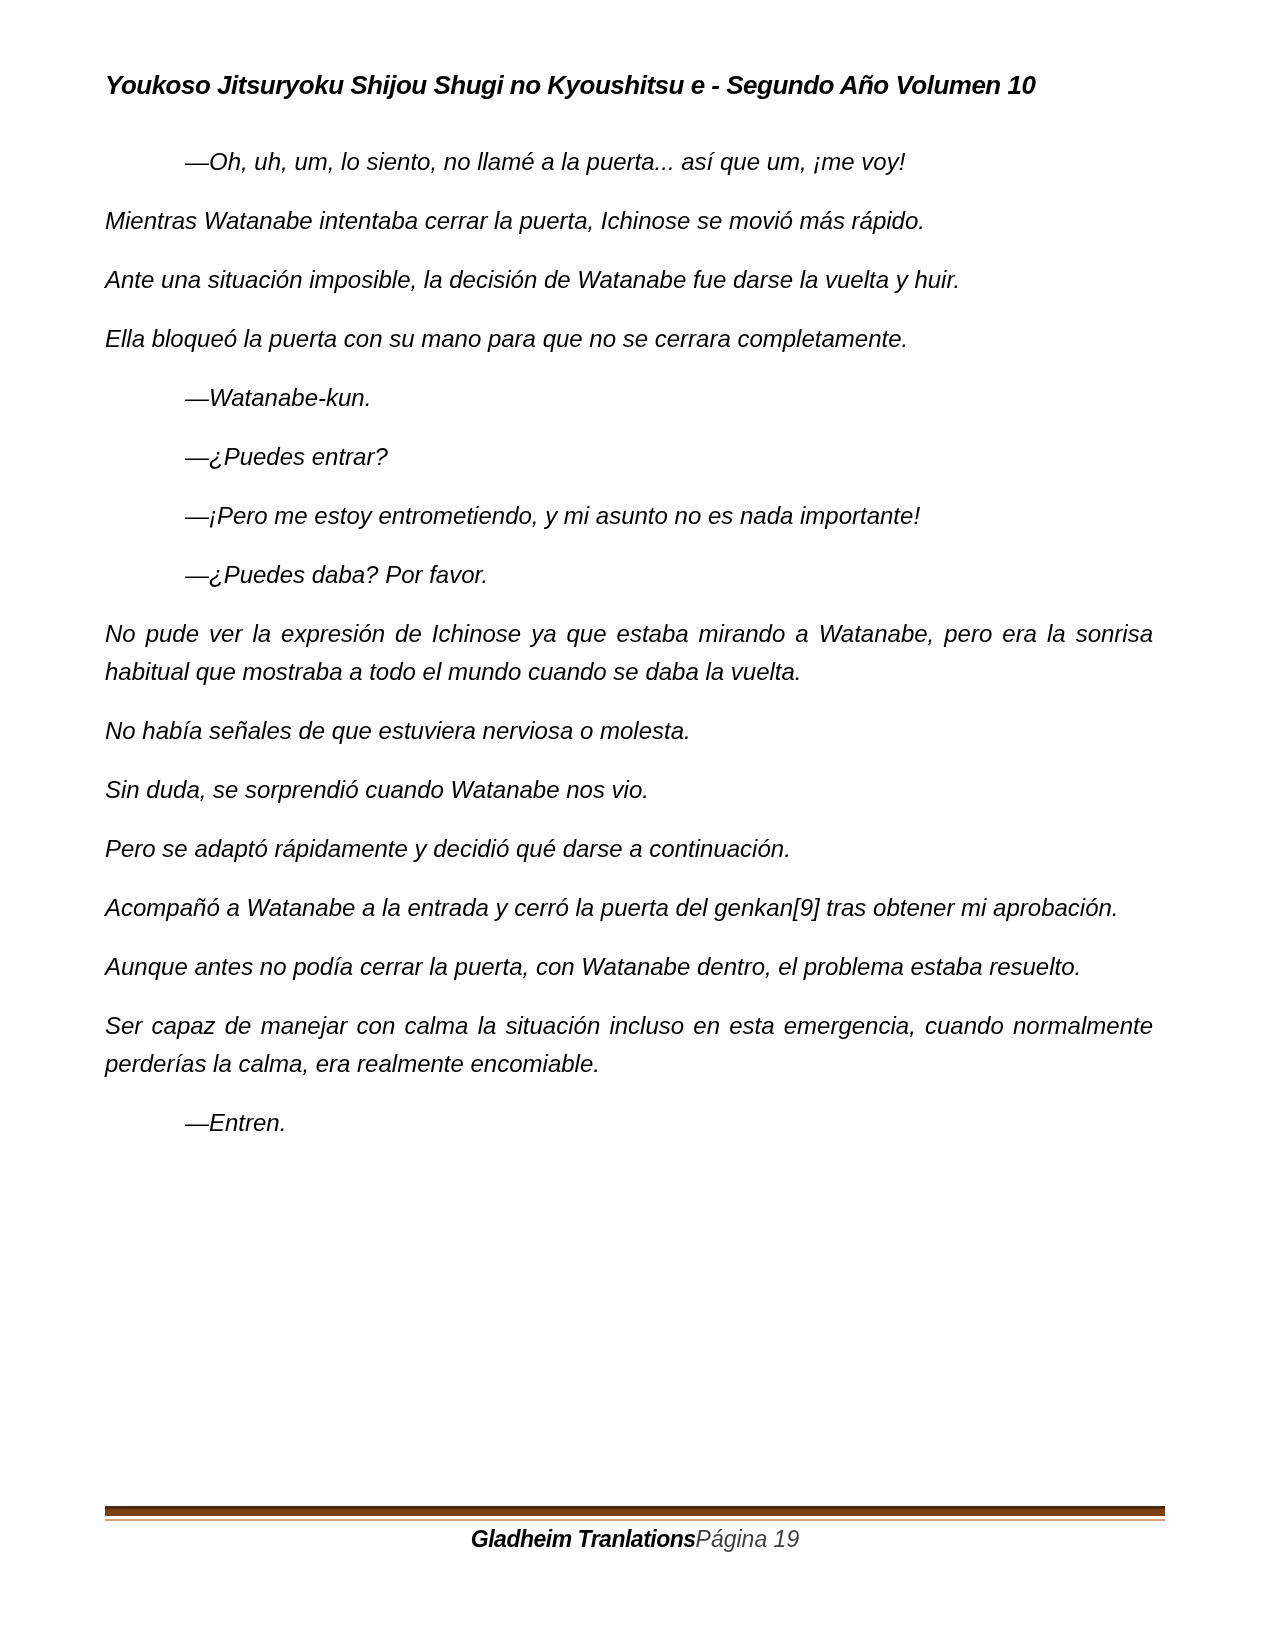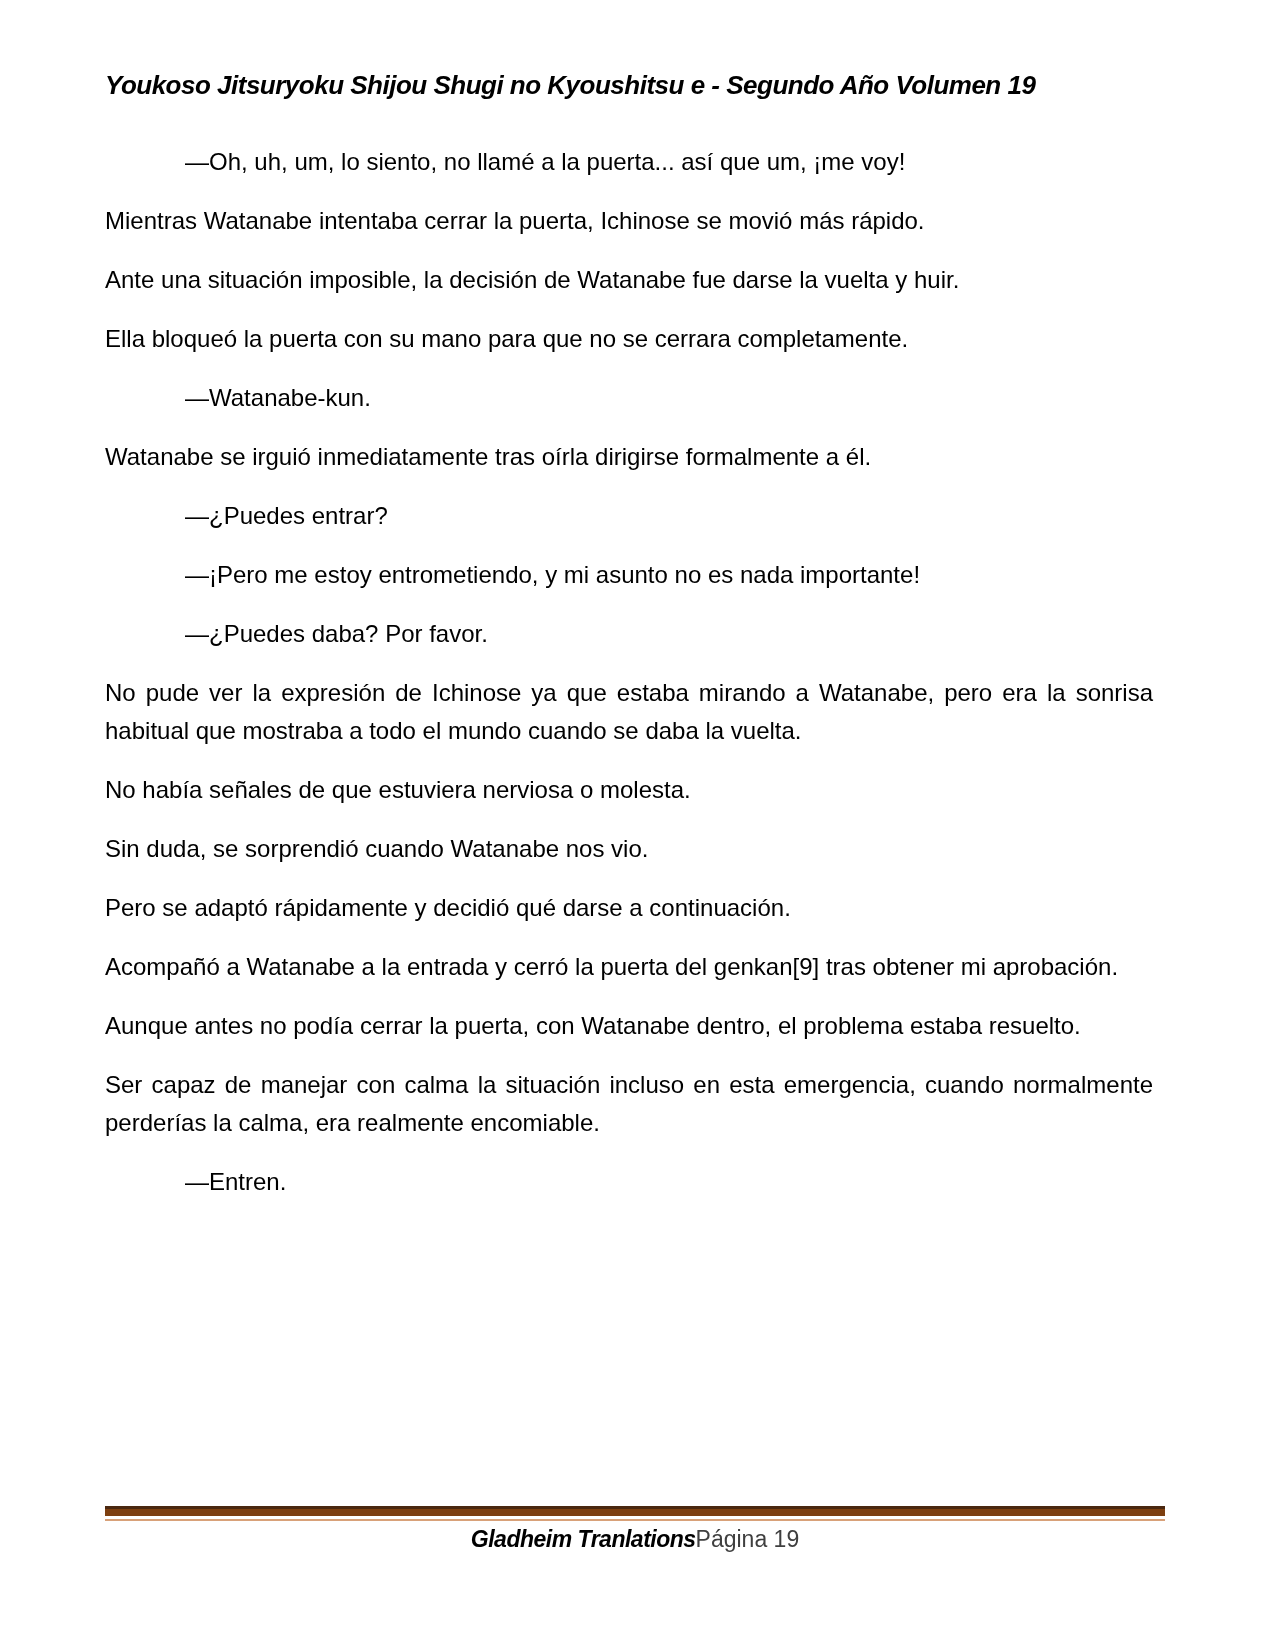--- a/index.html
+++ b/index.html
@@ -24,21 +24,21 @@
     white-space:nowrap;
   }
   .body-text{
     position:absolute;
     left:105px;top:143px;
     width:1060px;
     font-size:24px;
     line-height:38px;
     text-align:justify;
   }
-  .para{margin:0 12px 21px 0;}
+  .para{margin:0 12px 21px 0;font-style:italic;}
   .para.indent{text-indent:80px;}
   .footer{
     position:absolute;
     left:105px;
     top:1506px;
     width:1060px;
   }
   .rule-dark{height:3px;background:#4a2810;}
   .rule-brown{height:7px;background:#7d3f10;}
   .rule-gap{height:3px;background:#ffffff;}
@@ -52,36 +52,36 @@
   .footer-left{
     font-weight:bold;
     font-style:italic;
     font-size:23px;
     letter-spacing:-0.5px;
     color:#000;
   }
   .footer-right{
     font-size:23px;
     color:#3f3f3f;
+    font-style:italic;
   }
 </style>
 </head>
 <body>
 
 <div class="page">
 
-  <div class="header">Youkoso Jitsuryoku Shijou Shugi no Kyoushitsu e - Segundo Año Volumen 19</div>
+  <div class="header">Youkoso Jitsuryoku Shijou Shugi no Kyoushitsu e - Segundo Año Volumen 10</div>
 
   <div class="body-text">
       <p class="para indent">—Oh, uh, um, lo siento, no llamé a la puerta... así que um, ¡me voy!</p>
       <p class="para">Mientras Watanabe intentaba cerrar la puerta, Ichinose se movió más rápido.</p>
       <p class="para">Ante una situación imposible, la decisión de Watanabe fue darse la vuelta y huir.</p>
       <p class="para">Ella bloqueó la puerta con su mano para que no se cerrara completamente.</p>
       <p class="para indent">—Watanabe-kun.</p>
-      <p class="para">Watanabe se irguió inmediatamente tras oírla dirigirse formalmente a él.</p>
       <p class="para indent">—¿Puedes entrar?</p>
       <p class="para indent">—¡Pero me estoy entrometiendo, y mi asunto no es nada importante!</p>
       <p class="para indent">—¿Puedes daba? Por favor.</p>
       <p class="para">No pude ver la expresión de Ichinose ya que estaba mirando a Watanabe, pero era la sonrisa habitual que mostraba a todo el mundo cuando se daba la vuelta.</p>
       <p class="para">No había señales de que estuviera nerviosa o molesta.</p>
       <p class="para">Sin duda, se sorprendió cuando Watanabe nos vio.</p>
       <p class="para">Pero se adaptó rápidamente y decidió qué darse a continuación.</p>
       <p class="para">Acompañó a Watanabe a la entrada y cerró la puerta del genkan[9] tras obtener mi aprobación.</p>
       <p class="para">Aunque antes no podía cerrar la puerta, con Watanabe dentro, el problema estaba resuelto.</p>
       <p class="para">Ser capaz de manejar con calma la situación incluso en esta emergencia, cuando normalmente perderías la calma, era realmente encomiable.</p>

